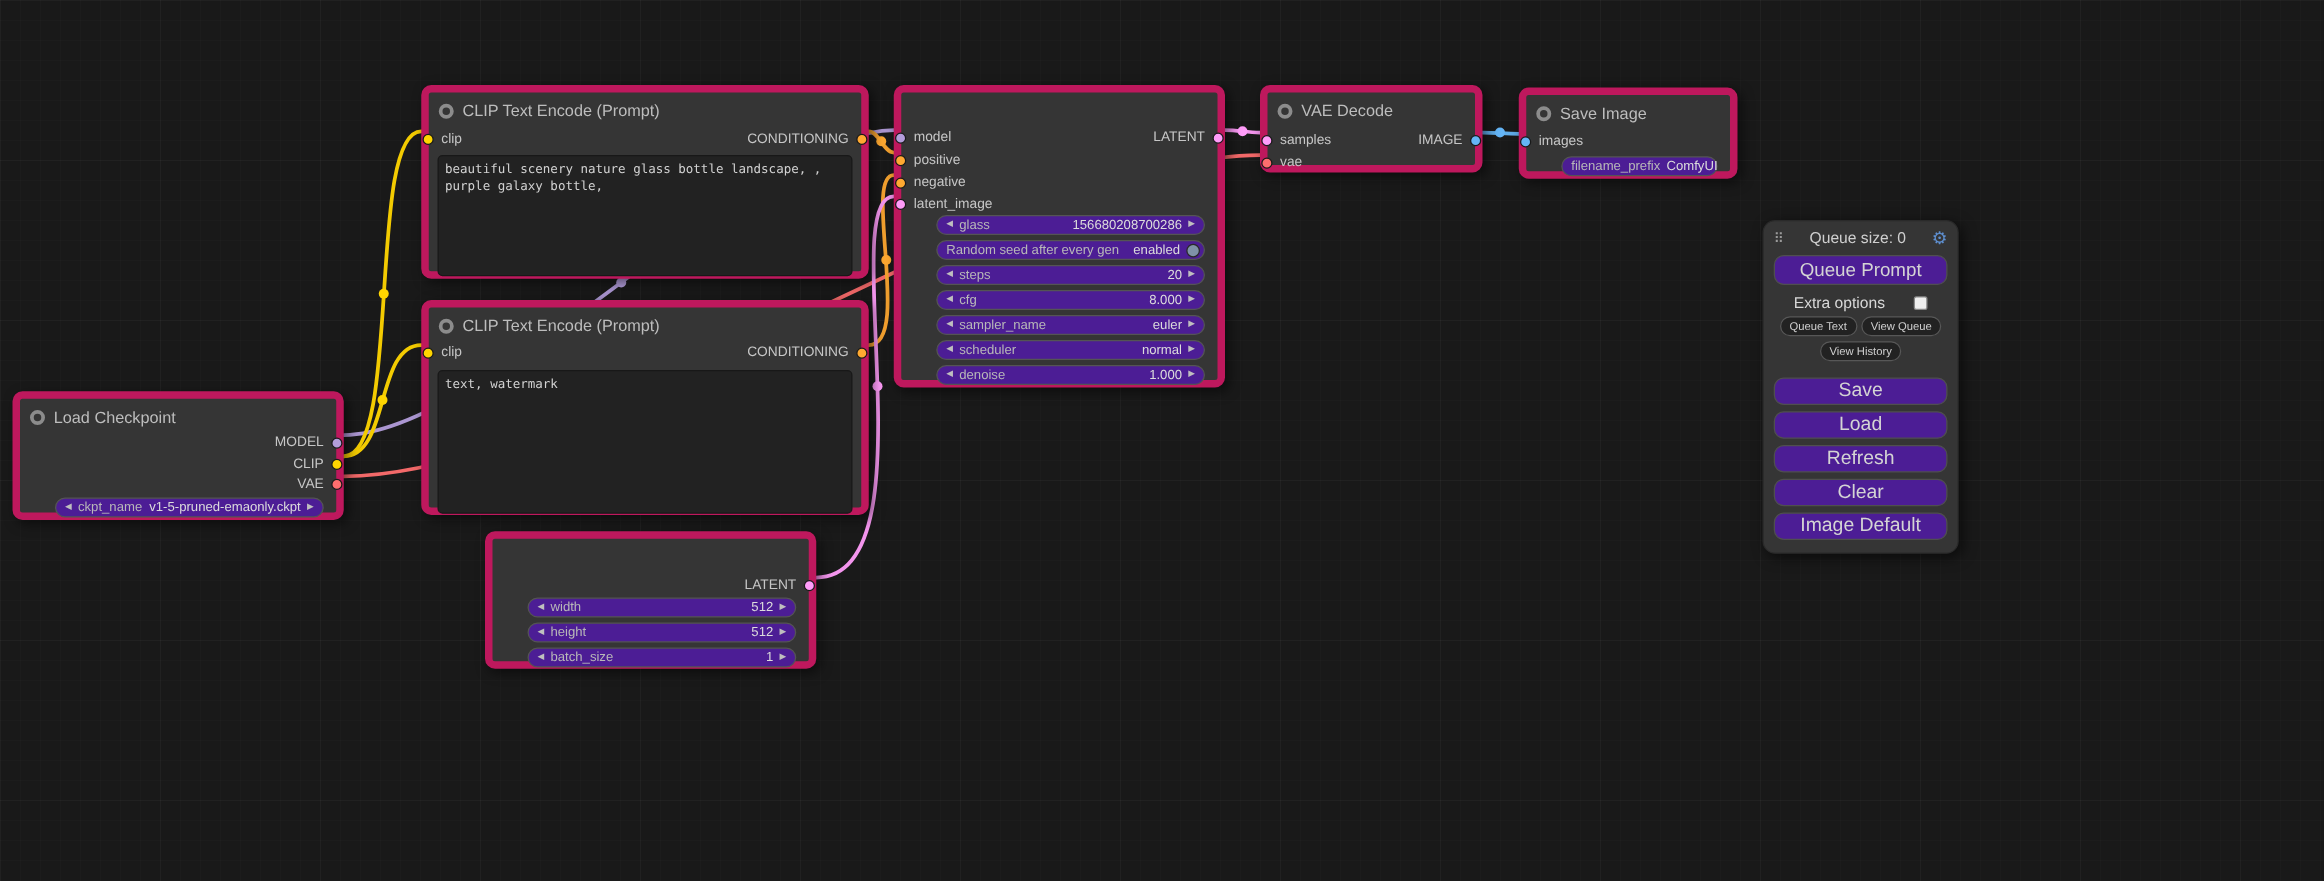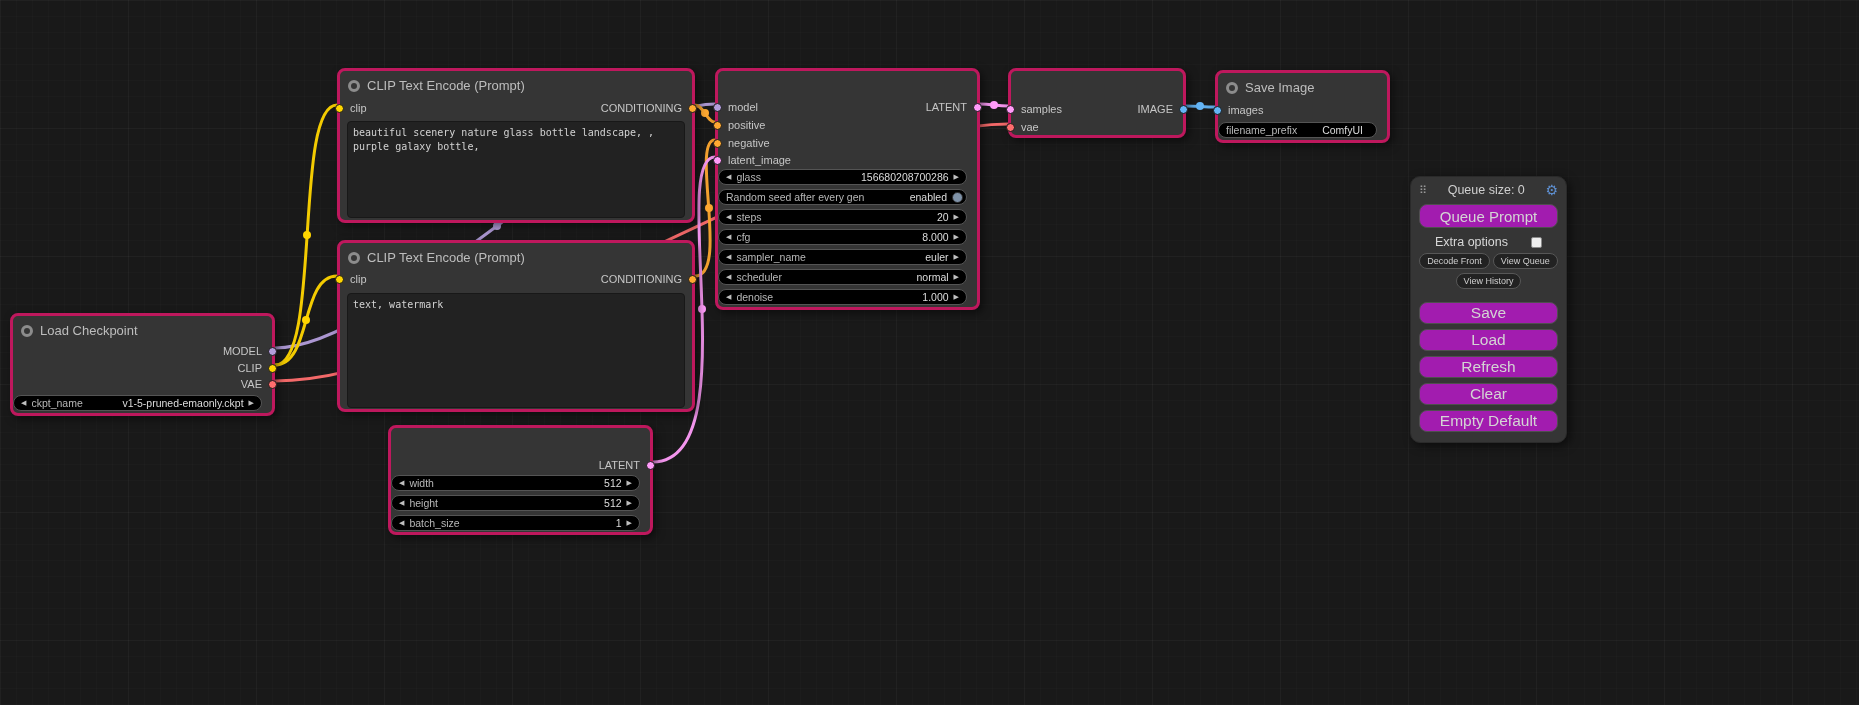--- a/index.html
+++ b/index.html
@@ -12,39 +12,39 @@
       linear-gradient(90deg, rgba(255,255,255,0.022) 1px, transparent 1px),
       linear-gradient(rgba(255,255,255,0.012) 1px, transparent 1px),
       linear-gradient(90deg, rgba(255,255,255,0.012) 1px, transparent 1px);
     background-size:128px 128px,128px 128px,16px 16px,16px 16px;
     font-family:"Liberation Sans", sans-serif;
   }
   #wires { position:absolute; top:0; left:0; z-index:1; }
 
   .node {
     position:absolute; z-index:2;
-    background:#353535; border:3px solid #be185d; border-radius:8px;
+    background:#353535; border:6px solid #be185d; border-radius:8px;
     box-shadow:3px 3px 9px rgba(0,0,0,0.5);
   }
   .ntitle {
     height:30px; position:relative; padding-left:27px; line-height:30px;
     font-size:13px; color:#bdbdbd; white-space:nowrap; overflow:hidden; cursor:default;
   }
   .cdot {
     position:absolute; left:8px; top:9px; width:12px; height:12px;
     border-radius:50%; border:3.5px solid #8c8c8c; background:transparent;
   }
   .slot { position:absolute; display:flex; align-items:center; gap:6px; height:14px; font-size:11px; color:#c6c6c6; }
   .slot .sdot { width:9px; height:9px; border-radius:50%; flex:none; border:1px solid #191919; }
   .slot.in  { left:-5px; }
   .slot.out { right:-5px; flex-direction:row-reverse;align-items:center; }
 
   .widget {
-    position:absolute; left:0; right:10px; height:16px;
-    background:#000000; border:1px solid #545454; border-radius:8px;
+    position:absolute; left:28px; right:10px; height:16px;
+    background:#4c1d95; border:1px solid #545454; border-radius:8px;
     display:flex; align-items:center; padding:0 7px; gap:5px;
     font-size:10.5px; color:#c9c9c9; cursor:pointer;
   }
   .widget .arr { font-size:7px; color:#bfbfbf; line-height:16px; }
   .widget .wlabel { color:#b8b8b8; white-space:nowrap; }
   .widget .wvalue { margin-left:auto; color:#dcdcdc; white-space:nowrap; }
   .tknob { width:11px; height:11px; border-radius:50%; flex:none; margin-right:-4px; border:1px solid #2a2a2a; }
 
   .ta {
     position:absolute; left:7px; right:7px;
@@ -56,21 +56,21 @@
   #queue-panel {
     position:absolute; left:1410px; top:176px; width:157px; z-index:3;
     background:#353535; border:1px solid #2a2a2a; border-radius:10px;
     padding:5px 8px 10px; box-shadow:3px 3px 10px rgba(0,0,0,0.55);
   }
   .qp-header { display:flex; align-items:center; justify-content:space-between; color:#cfcfcf; font-size:12.5px; height:16px; }
   .qp-drag { color:#9a9a9a; font-size:11px; cursor:grab; }
   .qp-gear { font-size:14px; line-height:1; cursor:pointer; }
   .qp-big {
     display:block; width:100%; height:22px; margin-top:5px;
-    background:#a21caf; border:1px solid #4f4f4f; border-radius:8px;
+    background:#4c1d95; border:1px solid #4f4f4f; border-radius:8px;
     color:#d4d4d4; font-size:15.5px; font-family:inherit; line-height:1; padding:0; cursor:pointer;
   }
   .qp-prompt { height:24px; margin-top:6px; font-size:15px; }
   .qp-gap { margin-top:13px; }
   .qp-extra { display:flex; align-items:center; justify-content:center; gap:23px; margin-top:7px; color:#d8d8d8; font-size:12.5px; }
   .qp-check { width:11px; height:11px; background:#efefef; border:1px solid #8a8a8a; border-radius:2px; cursor:pointer; }
   .qp-row { display:flex; justify-content:center; gap:3px; margin-top:4px; }
   .qp-small {
     background:#222; border:1px solid #575757; border-radius:9px;
     color:#cfcfcf; font-size:9px; font-family:inherit; padding:2.5px 7px; line-height:1; cursor:pointer;
@@ -244,20 +244,24 @@
   </div>
   <div class="widget" style="top:218px">
     <span class="arr">◀</span>
     <span class="wlabel">denoise</span>
     <span class="wvalue">1.000</span>
     <span class="arr">▶</span>
   </div>
 </div>
 
 <div class="node" style="left:1008px; top:68px; width:178px; height:70px;">
+  <div class="ntitle">
+    <span class="cdot"></span>
+    <span>VAE Decode</span>
+  </div>
   <div class="slot in" style="top:31px">
     <span class="sdot" style="background-color: rgb(255, 156, 249);"></span>
     <span>samples</span>
   </div>
   <div class="slot in" style="top:49px">
     <span class="sdot" style="background-color: rgb(255, 110, 110);"></span>
     <span>vae</span>
   </div>
   <div class="slot out" style="top:31px">
     <span class="sdot" style="background-color: rgb(100, 181, 246);"></span>
@@ -285,24 +289,24 @@
     <span class="qp-drag">⠿</span>
     <span>Queue size: 0</span>
     <span class="qp-gear" style="color: rgb(94, 143, 208);">⚙</span>
   </div>
   <button class="qp-big qp-prompt">Queue Prompt</button>
   <div class="qp-extra">
     <span>Extra options</span>
     <span class="qp-check"></span>
   </div>
   <div class="qp-row">
-    <button class="qp-small">Decode Front</button>
+    <button class="qp-small">Queue Text</button>
     <button class="qp-small">View Queue</button>
   </div>
   <div class="qp-row">
     <button class="qp-small">View History</button>
   </div>
   <button class="qp-big qp-gap">Save</button>
   <button class="qp-big">Load</button>
   <button class="qp-big">Refresh</button>
   <button class="qp-big">Clear</button>
-  <button class="qp-big">Empty Default</button>
+  <button class="qp-big">Image Default</button>
 </div>
 
 </body></html>

